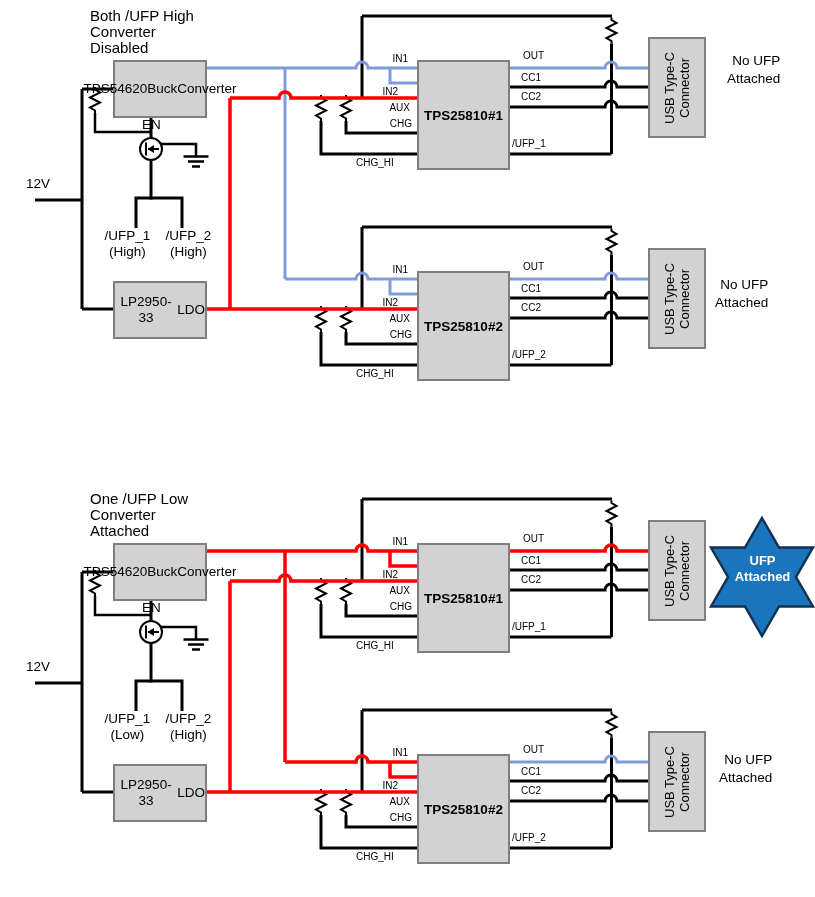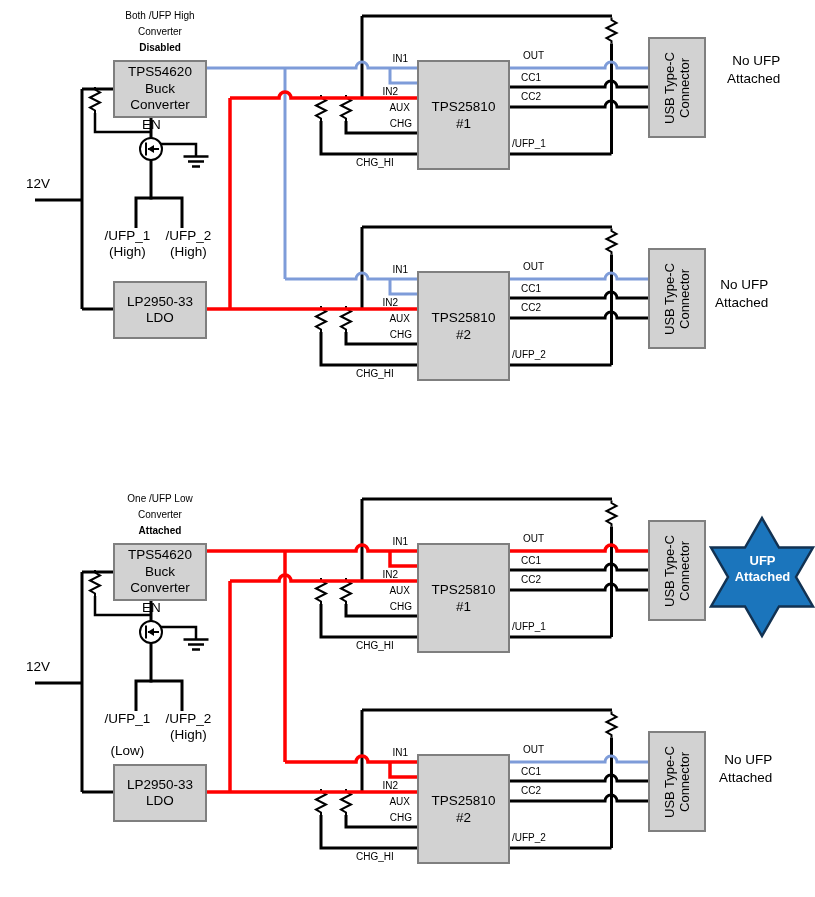--- a/index.html
+++ b/index.html
@@ -2,30 +2,30 @@
 <html><head>
 <meta charset="utf-8">
 <style>
   html,body{margin:0;padding:0;background:#fff;}
   #app{position:relative;width:815px;height:897px;background:#fff;overflow:hidden;
        font-family:"Liberation Sans",sans-serif;color:#000;}
   #wires{position:absolute;left:0;top:0;}
   .lbl{position:absolute;font-size:10px;line-height:14px;white-space:nowrap;}
   .lbl.r{text-align:right;}
   .gbox{position:absolute;background:#D2D2D2;border:2px solid #7F7F7F;box-sizing:border-box;
-        display:flex;flex-direction:column;align-items:center;justify-content:center;
+        display:flex;flex-direction:row;align-items:center;justify-content:center;
         text-align:center;font-size:13.5px;line-height:16.5px;}
   .gbox span{display:block;}
-  .chipbox{line-height:17px;}
+  .chipbox{line-height:17px;font-weight:bold;}
   .usbbox{justify-content:center;}
   .rot{transform:rotate(-90deg);white-space:nowrap;font-size:13px;line-height:15px;text-align:center;}
   .rot span{display:block;}
-  .title{position:absolute;width:140px;text-align:center;font-size:10px;line-height:16px;}
+  .title{position:absolute;width:140px;text-align:left;font-size:15px;line-height:16px;}
   .title span{display:block;}
-  .title .b{font-weight:bold;}
+  .title .b{font-weight:normal;}
   .status{position:absolute;font-size:13.5px;line-height:18px;}
   .status span{display:block;text-align:right;}
   .sig{position:absolute;width:55px;text-align:center;font-size:13.5px;line-height:15px;}
   .starlbl{position:absolute;left:712px;top:553px;width:101px;text-align:center;
            color:#fff;font-weight:bold;font-size:13px;line-height:16px;}
   .starlbl span{display:block;}
   .copyright{position:absolute;right:3px;top:880px;font-size:11.5px;}
 </style>
 </head>
 <body>
@@ -193,21 +193,21 @@
 
   <div class="gbox" style="left:113px;top:543px;width:94px;height:58px;">
     <span>TPS54620</span>
     <span>Buck</span>
     <span>Converter</span>
   </div>
   <div class="lbl" style="left:142px;top:601px;font-size:13.5px;">EN</div>
   <div class="lbl" style="left:26px;top:660px;font-size:13.5px;">12V</div>
 
   <div class="sig" style="left:100px;top:711px;">/UFP_1</div>
-  <div class="sig" style="left:100px;top:727px;margin-top:16px;">(Low)</div>
+  <div class="sig" style="left:100px;top:727px;">(Low)</div>
   <div class="sig" style="left:161px;top:711px;">/UFP_2</div>
   <div class="sig" style="left:161px;top:727px;">(High)</div>
 
   <div class="gbox" style="left:113px;top:764px;width:94px;height:58px;">
     <span>LP2950-33</span>
     <span>LDO</span>
   </div>
 
   <div class="gbox chipbox" style="left:417px;top:543px;width:93px;height:110px;">
     <span>TPS25810</span>

